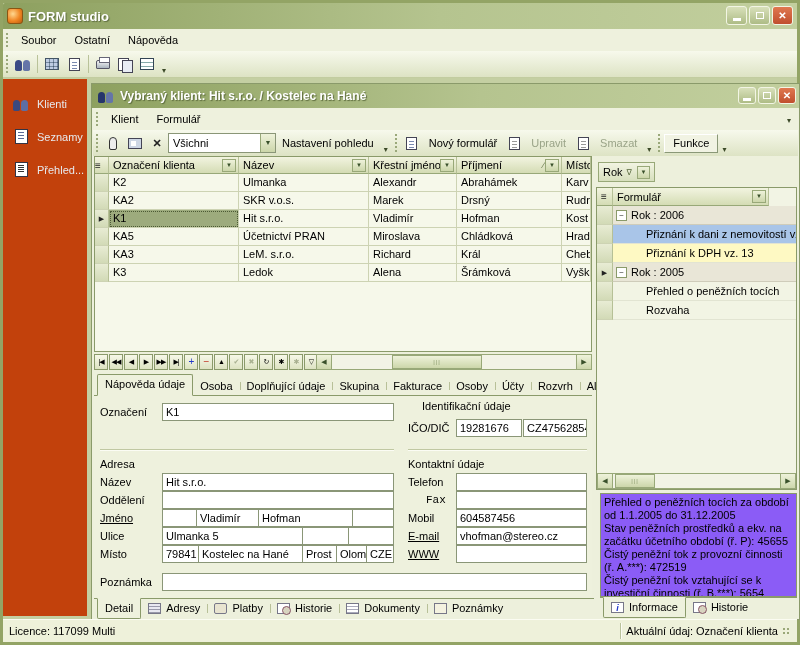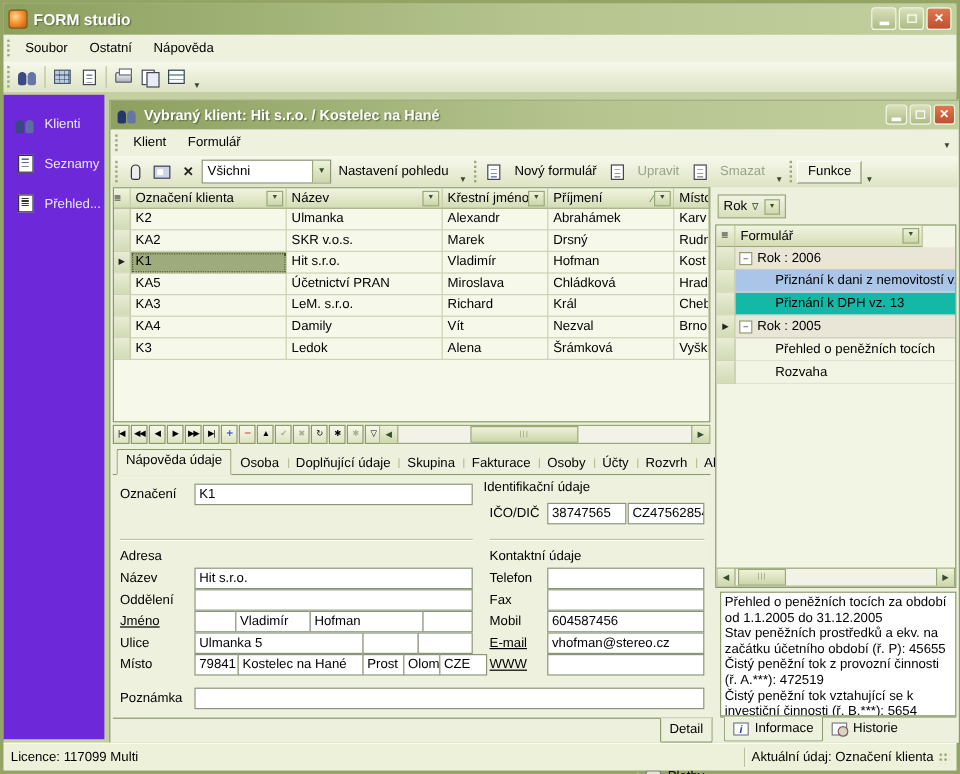--- a/index.html
+++ b/index.html
@@ -60,21 +60,21 @@
   .icocopy::before,.icocopy::after { content:""; position:absolute; width:9px; height:11px;
     background:#fff; border:1px solid #445; }
   .icocopy::before { left:0; top:0; } .icocopy::after { left:4px; top:2px; background:#e8ecf4; }
   .icogrid { width:14px; height:12px; border:1px solid #345;
     background:repeating-linear-gradient(#fff 0 3px,#8aa 3px 4px); }
   .icocard { width:14px; height:11px; border:1px solid #445; background:#cdd6e4; position:relative; }
   .icocard::after { content:""; position:absolute; left:2px; top:2px; width:5px; height:5px; background:#fff; }
   .icocut { font-size:11px; font-weight:bold; color:#222; }
 
   
-  .sidebar { position:absolute; left:0; top:76px; width:84px; bottom:26px; background:#6d28d9; }
+  .sidebar { position:absolute; left:0; top:76px; width:84px; bottom:26px; background:#c2410c; }
   .sbitem { display:flex; align-items:center; gap:8px; padding:9px 0 9px 10px;
     color:#e7eaee; }
   .sbicon { width:16px; height:15px; position:relative; flex:none; }
   .sbicon.clients i { position:absolute; width:7px; height:11px; background:#39497f;
     border-radius:4px 4px 2px 2px; bottom:0; }
   .sbicon.clients i:first-child { left:0; } .sbicon.clients i:last-child { left:8px; background:#5e6ea2; }
   .sbicon.list::before,.sbicon.report::before { content:""; position:absolute; left:2px; top:0;
     width:11px; height:13px; background:#fff; border:1px solid #334; }
   .sbicon.list::after,.sbicon.report::after { content:""; position:absolute; left:5px; top:3px;
     width:6px; height:7px;
@@ -185,28 +185,28 @@
   .fhead .gcell { background:linear-gradient(#f2f4e0,#d4dcb4); border-right:1px solid #b6c096;
     border-bottom:1px solid #98a878; display:flex; align-items:center; padding:0 0 0 4px; }
   .fsel { width:16px; flex:none; }
   .fc1 { width:156px; flex:none; } .fc2 { flex:1;margin-left:31px; }
   .frow { display:flex; height:19px; }
   .frow .gsel { width:16px; line-height:19px; }
   .fbody { flex:1; display:flex; align-items:center; padding-left:3px; gap:4px;
     border-bottom:1px solid #e2e4d2; white-space:nowrap; overflow:hidden; }
   .frow.group .fbody { background:#e9e6d7; border-bottom:1px solid #cfccba; }
   .frow.sel .fbody { background:#a9c5e8; }
-  .frow.alt .fbody { background:#14b8a6; }
+  .frow.alt .fbody { background:#fef9c3; }
   .expander { width:11px; height:11px; flex:none; background:#fff; border:1px solid #8a9a6a;
     font-size:8px; line-height:9px; text-align:center; color:#333; }
   .expander.empty { visibility:hidden; }
   .frow:not(.group) .fbody { padding-left:18px; }
   .fhscroll { position:absolute; left:0; bottom:0; width:199px; height:16px; }
   .infobox { position:absolute; left:4px; top:337px; width:197px; height:104px;
-    border:1px solid #8a9a6a; background:#ffffff; padding:2px 3px; line-height:13px; overflow:hidden; }
+    border:1px solid #8a9a6a; background:#8b5cf6; padding:2px 3px; line-height:13px; overflow:hidden; }
   .rtabs { position:absolute; left:4px; top:441px; width:197px; height:22px; }
 
   
   .statusbar { position:absolute; left:0; right:0; bottom:0; height:23px;
     background:#eef1da; border-top:1px solid #fbfcf2; display:flex; align-items:center;
     padding:0 6px; }
   .statusdiv { width:2px; align-self:stretch; margin:3px 4px;
     border-left:1px solid #b9c29c; border-right:1px solid #fbfcf4; }
   .sgrip { width:9px; height:9px; margin-left:4px;
     background-image:radial-gradient(circle,#9aa878 1px,transparent 1.2px);
@@ -406,28 +406,20 @@
 
           <div class="grow">
             <div class="gcell gsel"></div>
             <div class="gcell c1">KA3</div>
             <div class="gcell c2">LeM. s.r.o.</div>
             <div class="gcell c3">Richard</div>
             <div class="gcell c4">Král</div>
             <div class="gcell c5">Cheb</div>
           </div>
 
-          <div class="grow">
-            <div class="gcell gsel"></div>
-            <div class="gcell c1">KA4</div>
-            <div class="gcell c2">Damily</div>
-            <div class="gcell c3">Vít</div>
-            <div class="gcell c4">Nezval</div>
-            <div class="gcell c5">Brno</div>
-          </div>
 
           <div class="grow">
             <div class="gcell gsel"></div>
             <div class="gcell c1">K3</div>
             <div class="gcell c2">Ledok</div>
             <div class="gcell c3">Alena</div>
             <div class="gcell c4">Šrámková</div>
             <div class="gcell c5">Vyšk</div>
           </div>
         </div>
@@ -480,39 +472,39 @@
         <span class="tab">Fakturace</span>
         <span class="tab">Osoby</span>
         <span class="tab">Účty</span>
         <span class="tab">Rozvrh</span>
         <span class="tab">Algoritmy</span>
       </div>
 
     <div class="detail">
       <span class="lbl" style="left:6px; top:10px;">Označení</span>
       <div class="fld" style="left:68px; top:7px; width:232px;">K1</div>
-      <span class="lbl" style="left:309px; top:4px;">Identifikační údaje</span>
+      <span class="lbl" style="left:328px; top:4px;">Identifikační údaje</span>
       <span class="lbl" style="left:314px; top:26px;">IČO/DIČ</span>
-      <div class="fld" style="left:362px; top:23px; width:66px;">38747565</div>
+      <div class="fld" style="left:362px; top:23px; width:66px;">19281676</div>
       <div class="fld" style="left:429px; top:23px; width:64px;">CZ475628542</div>
 
       <div class="sep" style="left:6px; top:53px; width:294px;"></div>
       <div class="sep" style="left:314px; top:53px; width:179px;"></div>
 
       <span class="lbl" style="left:6px; top:62px;">Adresa</span>
       <span class="lbl" style="left:314px; top:62px;">Kontaktní údaje</span>
 
       <span class="lbl" style="left:6px; top:80px;">Název</span>
       <div class="fld" style="left:68px; top:77px; width:232px;">Hit s.r.o.</div>
       <span class="lbl" style="left:314px; top:80px;">Telefon</span>
       <div class="fld" style="left:362px; top:77px; width:131px;"></div>
 
       <span class="lbl" style="left:6px; top:98px;">Oddělení</span>
       <div class="fld" style="left:68px; top:95px; width:232px;"></div>
-      <span class="lbl" style="left:314px; top:98px;">Fax</span>
+      <span class="lbl" style="left:332px; top:98px;font-family:Liberation Mono, monospace;">Fax</span>
       <div class="fld" style="left:362px; top:95px; width:131px;"></div>
 
       <span class="lbl" style="left:6px; top:116px;text-decoration:underline;">Jméno</span>
       <div class="fld" style="left:68px; top:113px; width:35px;"></div>
       <div class="fld" style="left:102px; top:113px; width:63px;">Vladimír</div>
       <div class="fld" style="left:164px; top:113px; width:95px;">Hofman</div>
       <div class="fld" style="left:258px; top:113px; width:42px;"></div>
       <span class="lbl" style="left:314px; top:116px;">Mobil</span>
       <div class="fld" style="left:362px; top:113px; width:131px;">604587456</div>
 
@@ -521,29 +513,29 @@
       <div class="fld" style="left:208px; top:131px; width:47px;"></div>
       <div class="fld" style="left:254px; top:131px; width:46px;"></div>
       <span class="lbl link" style="left:314px; top:134px;">E-mail</span>
       <div class="fld" style="left:362px; top:131px; width:131px;">vhofman@stereo.cz</div>
 
       <span class="lbl" style="left:6px; top:152px;">Místo</span>
       <div class="fld" style="left:68px; top:149px; width:37px;">79841</div>
       <div class="fld" style="left:104px; top:149px; width:105px;">Kostelec na Hané</div>
       <div class="fld" style="left:208px; top:149px; width:35px;">Prost</div>
       <div class="fld" style="left:242px; top:149px; width:31px;">Olom</div>
-      <div class="fld" style="left:272px; top:149px; width:40px;">CZE</div>
+      <div class="fld" style="left:272px; top:149px; width:28px;">CZE</div>
       <span class="lbl link" style="left:314px; top:152px;">WWW</span>
       <div class="fld" style="left:362px; top:149px; width:131px;"></div>
 
       <span class="lbl" style="left:6px; top:180px;">Poznámka</span>
       <div class="fld" style="left:68px; top:177px; width:425px;"></div>
     </div>
 
-    <div class="tabstrip btabs abs" style="left:2px; top:514px; width:500px; height:22px; align-items:flex-end;flex-direction:column;">
+    <div class="tabstrip btabs abs" style="left:2px; top:514px; width:500px; height:22px; align-items:flex-start;">
 
         <span class="tab active">
 
           <span>Detail</span>
         </span>
 
         <span class="tab">
           <span class="bico addresses"></span>
           <span>Adresy</span>
         </span>

